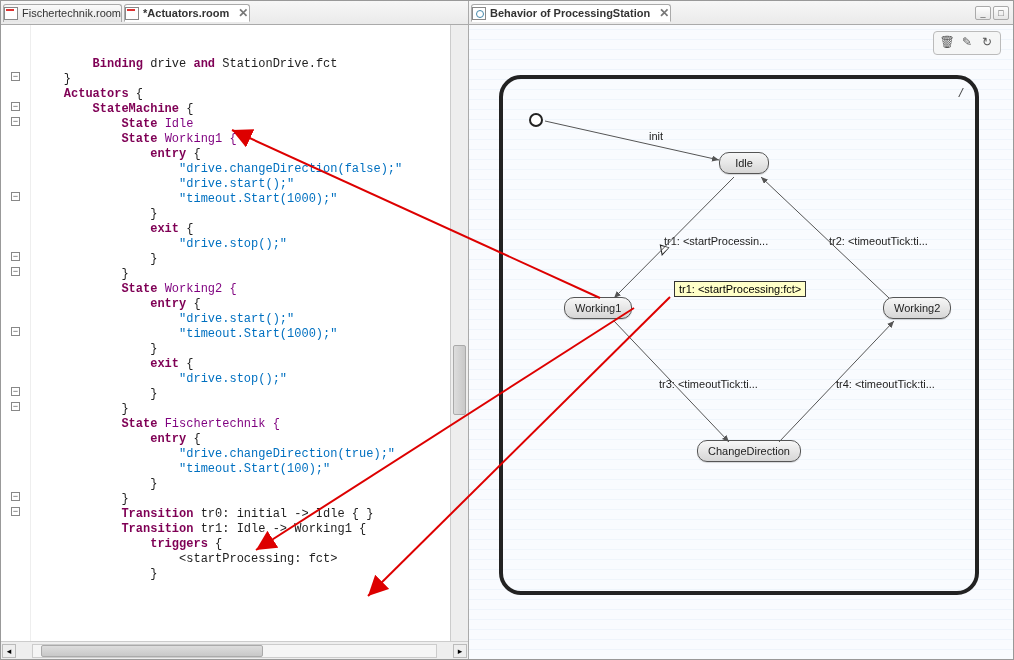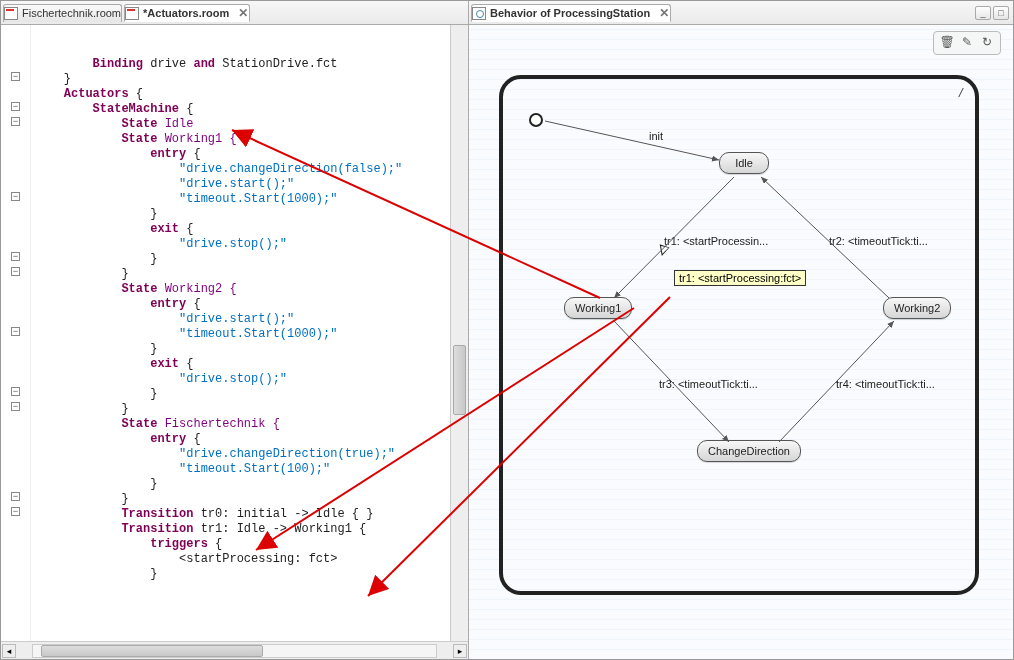--- a/index.html
+++ b/index.html
@@ -177,21 +177,21 @@
       <div class="state-node" style="left:250px; top:127px"><span>Idle</span></div>
       <div class="state-node" style="left:95px; top:272px"><span>Working1</span></div>
       <div class="state-node" style="left:414px; top:272px"><span>Working2</span></div>
       <div class="state-node" style="left:228px; top:415px"><span>ChangeDirection</span></div>
 
       <span class="state-label" style="left:195px; top:210px">tr1: &lt;startProcessin...</span>
       <span class="state-label" style="left:360px; top:210px">tr2: &lt;timeoutTick:ti...</span>
       <span class="state-label" style="left:190px; top:353px">tr3: &lt;timeoutTick:ti...</span>
       <span class="state-label" style="left:367px; top:353px">tr4: &lt;timeoutTick:ti...</span>
 
-      <div class="tooltip" style="left:205px; top:245px">tr1: &lt;startProcessing:fct&gt;</div>
+      <div class="tooltip" style="left:205px; top:256px">tr1: &lt;startProcessing:fct&gt;</div>
       <div class="cursor" style="left:192px; top:218px"></div>
 
       <svg class="diagram-svg" width="540" height="640">
         <defs>
           <marker id="ah" markerWidth="8" markerHeight="8" refX="7" refY="3" orient="auto">
               <path d="M0,0 L7,3 L0,6 Z" class="edge-head"></path>
             </marker>
         </defs>
 
         <path class="edge" d="M76,96 L250,135" marker-end="url(#ah)"></path>

